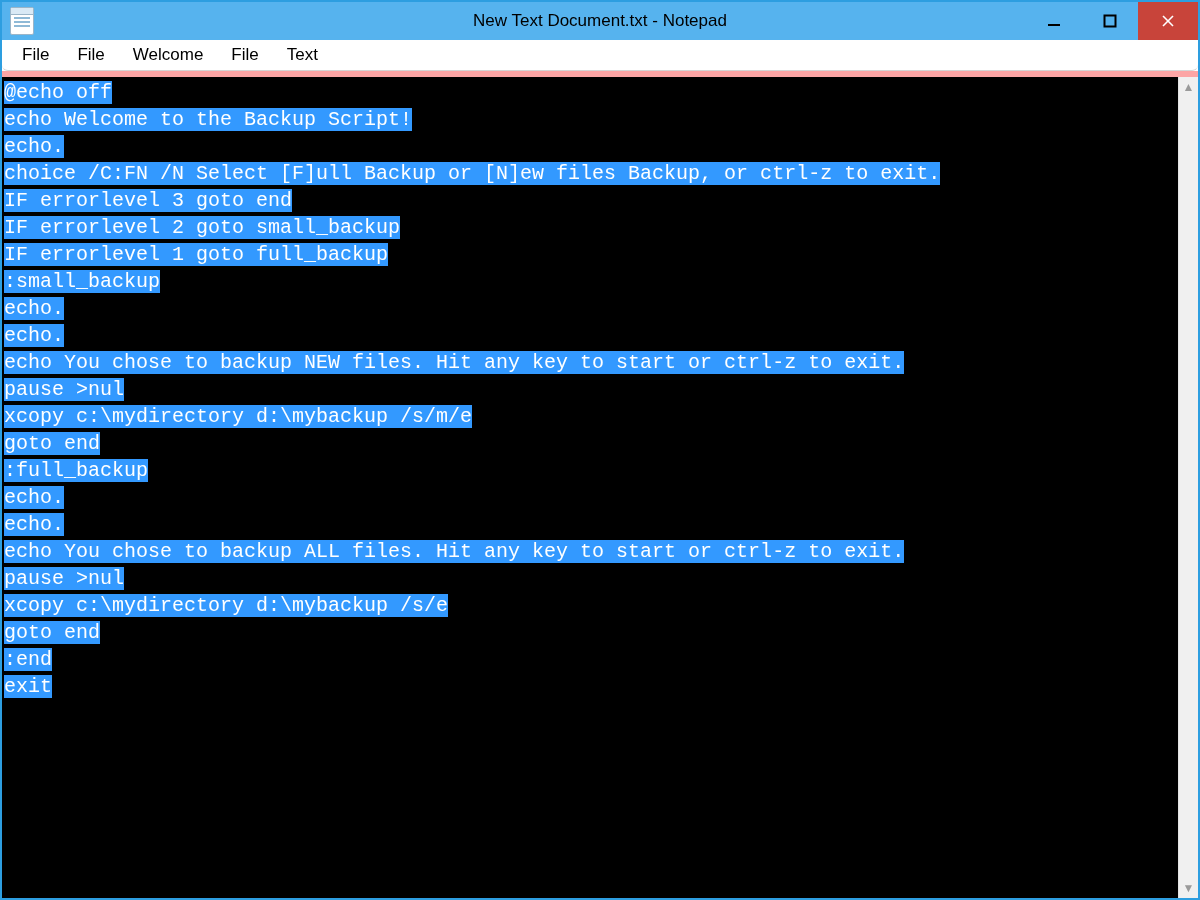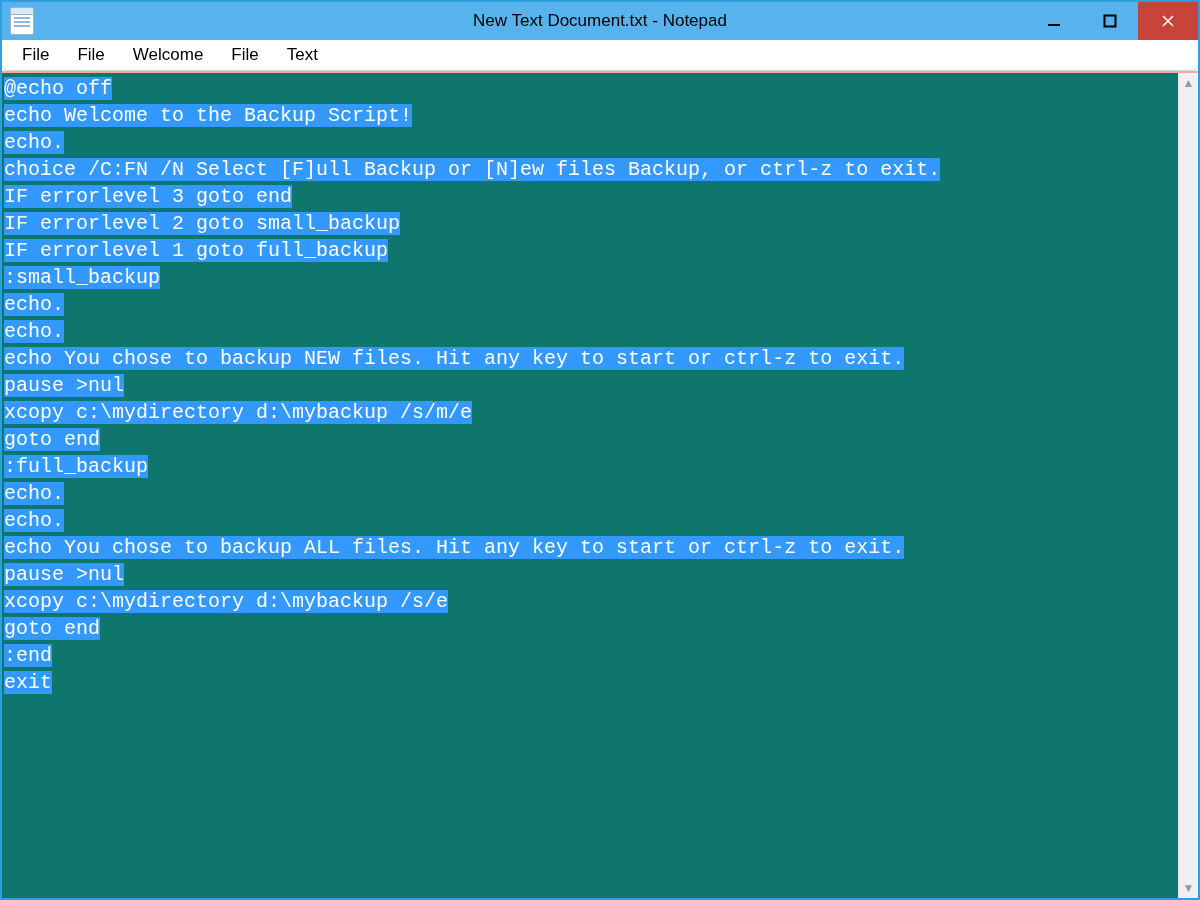--- a/index.html
+++ b/index.html
@@ -94,22 +94,22 @@
     border-radius: 6px;
   }
   .menubar .menu-item {
     padding: 3px 14px;
     cursor: default;
   }
 
   .client-area {
     flex: 1;
     display: flex;
-    background: #0f766e;
-    border-top: 2px solid #fca5a5;
+    background: #000000;
+    border-top: 6px solid #fca5a5;
     min-height: 0;
   }
   .editor {
     flex: 1;
     padding: 2px 2px;
     overflow: hidden;
     white-space: pre;
     font-family: Consolas, "Courier New", monospace;
     font-size: 20px;
     line-height: 27px;

